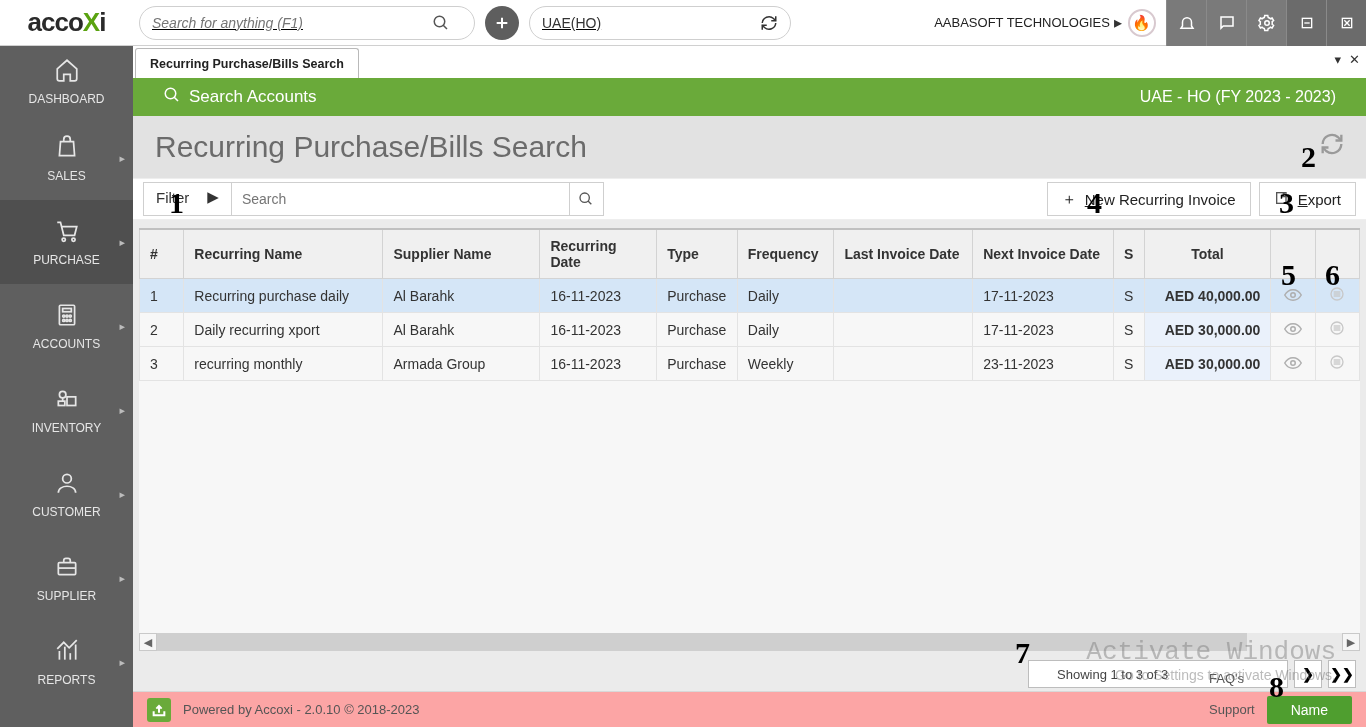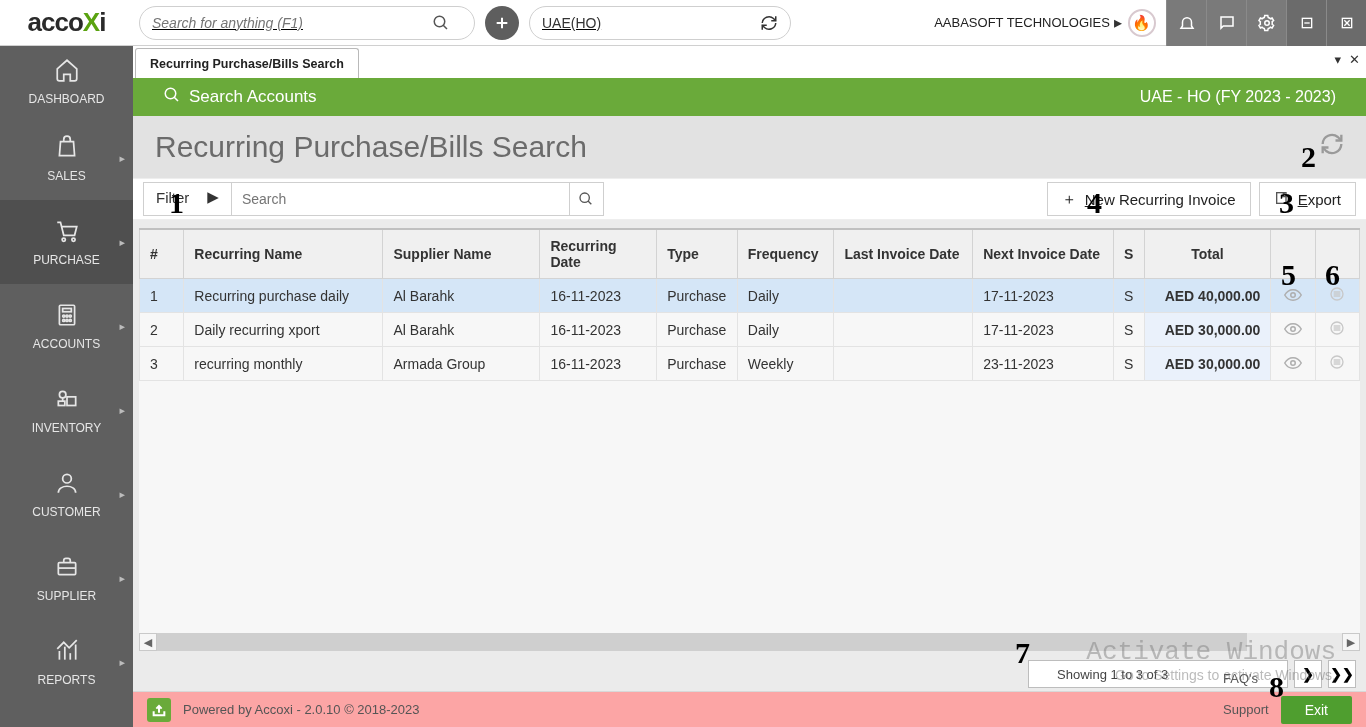--- a/index.html
+++ b/index.html
@@ -408,21 +408,21 @@
             <polyline points="8 10 12 6 16 10"></polyline>
             <line x1="12" y1="6" x2="12" y2="16"></line>
           </svg>
       </div>
       <span>Powered by Accoxi - 2.0.10 © 2018-2023</span>
       <div class="links">
         <span>FAQ's</span>
         <span>Support</span>
         <span>Help</span>
       </div>
-      <div class="exit-btn">Exit</div>
+      <div class="exit-btn">Name</div>
     </div>
 
     <div class="annot" style="left:36px; top:140px;">1</div>
     <div class="annot" style="right:50px; top:94px;">2</div>
     <div class="annot" style="right:72px; top:140px;">3</div>
     <div class="annot" style="right:264px; top:140px;">4</div>
     <div class="annot" style="right:70px; top:212px;">5</div>
     <div class="annot" style="right:26px; top:212px;">6</div>
     <div class="annot" style="right:336px; top:590px;">7</div>
     <div class="annot" style="right:82px; top:624px;">8</div>

